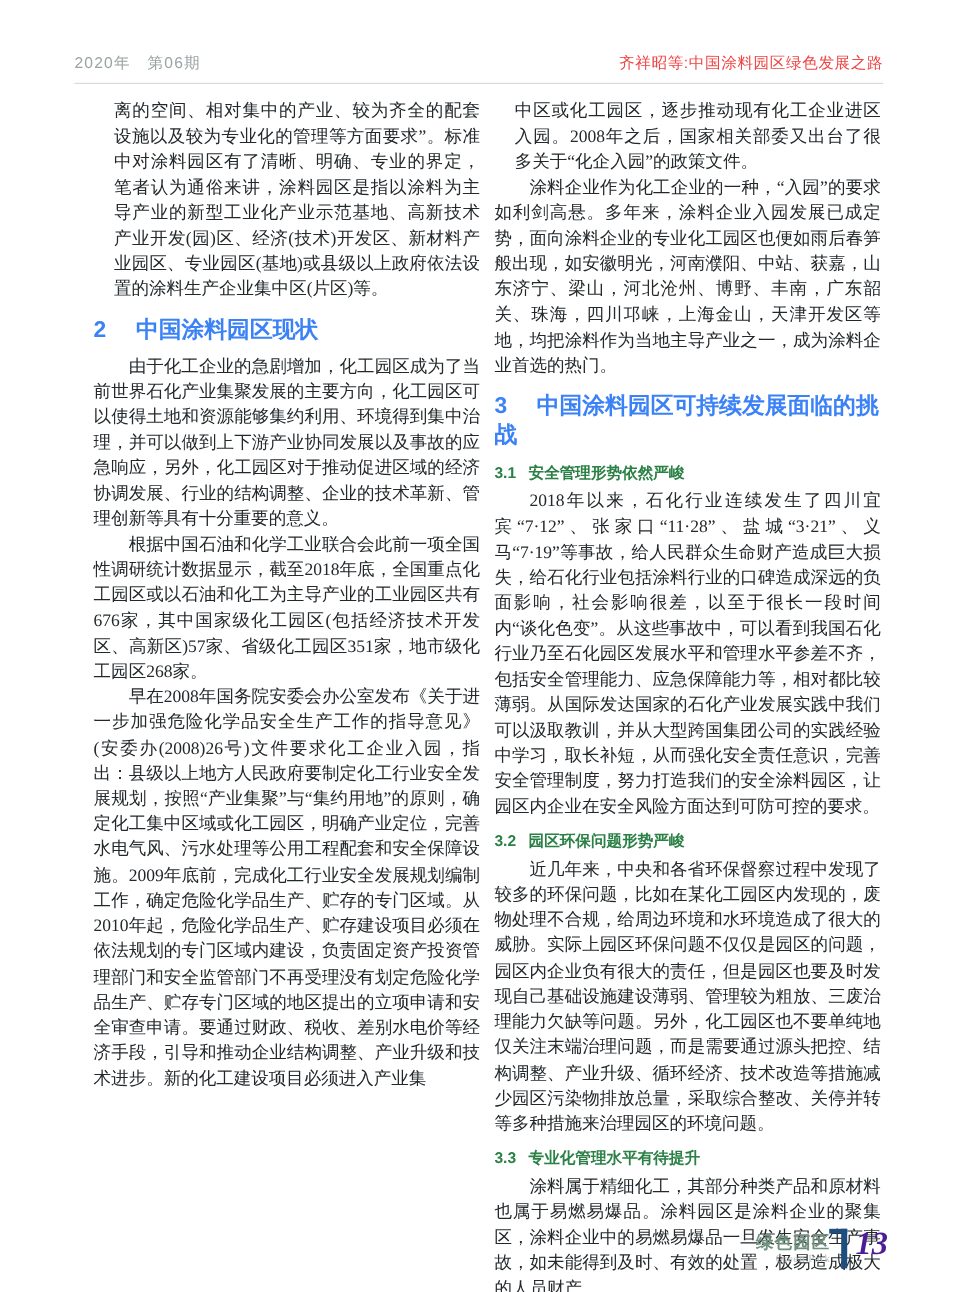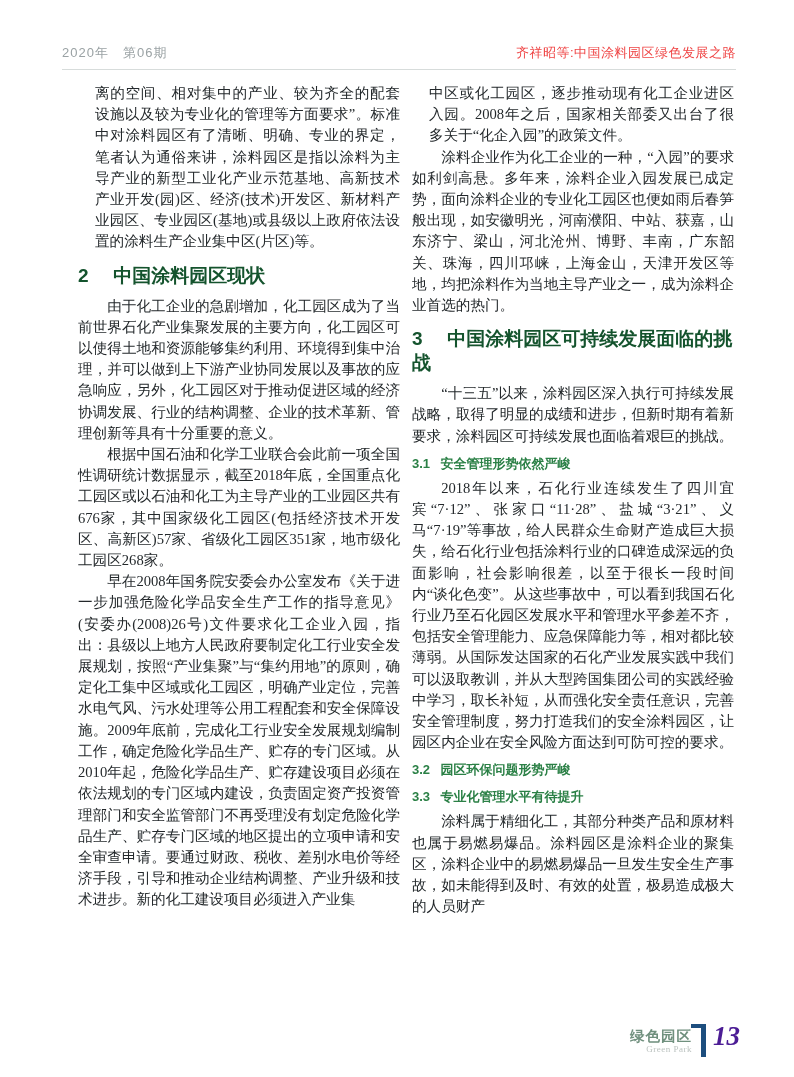--- a/index.html
+++ b/index.html
@@ -41,21 +41,21 @@
     line-height: 21.2px;
     color: #23282b;
     text-align: justify;
     text-indent: 2em;
   }
   .para.cont { text-indent: 0; margin-left: 17px; }
 
   .h-sec {
     font-family: "Liberation Sans", "DejaVu Sans", sans-serif;
     font-weight: 700;
-    color: #14532d;
+    color: #3b82f6;
     font-size: 19px;
     line-height: 24px;
     margin: 11px 0 8px 0;
   }
   .h-sec .h-num { margin-right: 1.3em; }
 
   .h-sub {
     font-family: "Liberation Sans", "DejaVu Sans", sans-serif;
     font-weight: 700;
     color: #2b8046;
@@ -132,28 +132,28 @@
       <p class="para">根据中国石油和化学工业联合会此前一项全国性调研统计数据显示，截至2018年底，全国重点化工园区或以石油和化工为主导产业的工业园区共有676家，其中国家级化工园区(包括经济技术开发区、高新区)57家、省级化工园区351家，地市级化工园区268家。</p>
       <p class="para">早在2008年国务院安委会办公室发布《关于进一步加强危险化学品安全生产工作的指导意见》(安委办(2008)26号)文件要求化工企业入园，指出：县级以上地方人民政府要制定化工行业安全发展规划，按照“产业集聚”与“集约用地”的原则，确定化工集中区域或化工园区，明确产业定位，完善水电气风、污水处理等公用工程配套和安全保障设施。2009年底前，完成化工行业安全发展规划编制工作，确定危险化学品生产、贮存的专门区域。从2010年起，危险化学品生产、贮存建设项目必须在依法规划的专门区域内建设，负责固定资产投资管理部门和安全监管部门不再受理没有划定危险化学品生产、贮存专门区域的地区提出的立项申请和安全审查申请。要通过财政、税收、差别水电价等经济手段，引导和推动企业结构调整、产业升级和技术进步。新的化工建设项目必须进入产业集</p>
     </div>
 
     <div class="col">
       <p class="para cont">中区或化工园区，逐步推动现有化工企业进区入园。2008年之后，国家相关部委又出台了很多关于“化企入园”的政策文件。</p>
       <p class="para">涂料企业作为化工企业的一种，“入园”的要求如利剑高悬。多年来，涂料企业入园发展已成定势，面向涂料企业的专业化工园区也便如雨后春笋般出现，如安徽明光，河南濮阳、中站、获嘉，山东济宁、梁山，河北沧州、博野、丰南，广东韶关、珠海，四川邛崃，上海金山，天津开发区等地，均把涂料作为当地主导产业之一，成为涂料企业首选的热门。</p>
       <div class="h-sec">
         <span class="h-num">3</span><span>中国涂料园区可持续发展面临的挑战</span>
       </div>
-      <p class="para">“十三五”以来，涂料园区深入执行可持续发展战略，取得了明显的成绩和进步，但新时期有着新要求，涂料园区可持续发展也面临着艰巨的挑战。</p>
       <div class="h-sub">
         <span class="h-num">3.1</span><span>安全管理形势依然严峻</span>
       </div>
       <p class="para">2018年以来，石化行业连续发生了四川宜宾“7·12”、张家口“11·28”、盐城“3·21”、义马“7·19”等事故，给人民群众生命财产造成巨大损失，给石化行业包括涂料行业的口碑造成深远的负面影响，社会影响很差，以至于很长一段时间内“谈化色变”。从这些事故中，可以看到我国石化行业乃至石化园区发展水平和管理水平参差不齐，包括安全管理能力、应急保障能力等，相对都比较薄弱。从国际发达国家的石化产业发展实践中我们可以汲取教训，并从大型跨国集团公司的实践经验中学习，取长补短，从而强化安全责任意识，完善安全管理制度，努力打造我们的安全涂料园区，让园区内企业在安全风险方面达到可防可控的要求。</p>
       <div class="h-sub">
         <span class="h-num">3.2</span><span>园区环保问题形势严峻</span>
       </div>
+      <p class="para">近几年来，中央和各省环保督察过程中发现了较多的环保问题，比如在某化工园区内发现的，废物处理不合规，给周边环境和水环境造成了很大的威胁。实际上园区环保问题不仅仅是园区的问题，园区内企业负有很大的责任，但是园区也要及时发现自己基础设施建设薄弱、管理较为粗放、三废治理能力欠缺等问题。另外，化工园区也不要单纯地仅关注末端治理问题，而是需要通过源头把控、结构调整、产业升级、循环经济、技术改造等措施减少园区污染物排放总量，采取综合整改、关停并转等多种措施来治理园区的环境问题。</p>
       <div class="h-sub">
         <span class="h-num">3.3</span><span>专业化管理水平有待提升</span>
       </div>
       <p class="para">涂料属于精细化工，其部分种类产品和原材料也属于易燃易爆品。涂料园区是涂料企业的聚集区，涂料企业中的易燃易爆品一旦发生安全生产事故，如未能得到及时、有效的处置，极易造成极大的人员财产</p>
     </div>
 
   </div>
 
   <div class="page-footer">
     <div class="brand">

